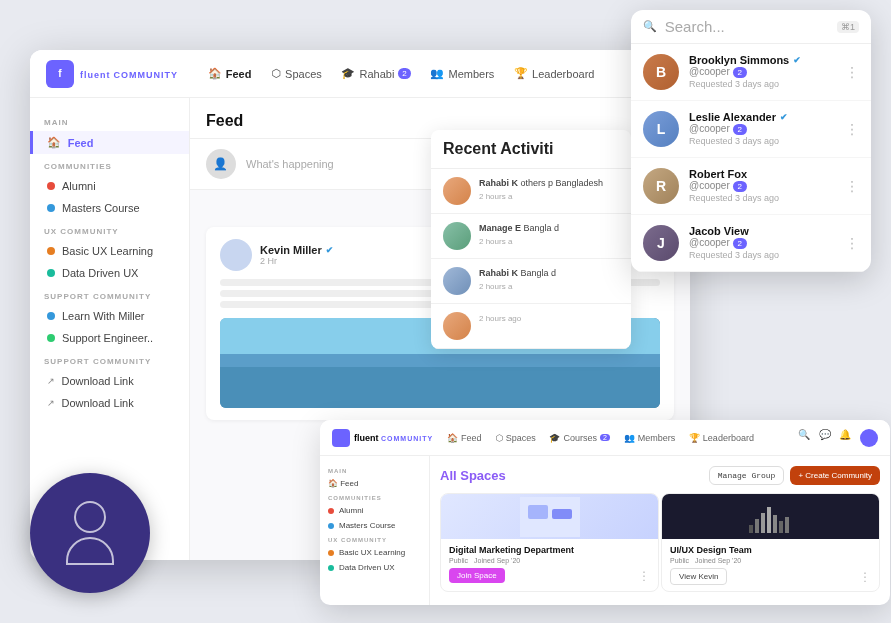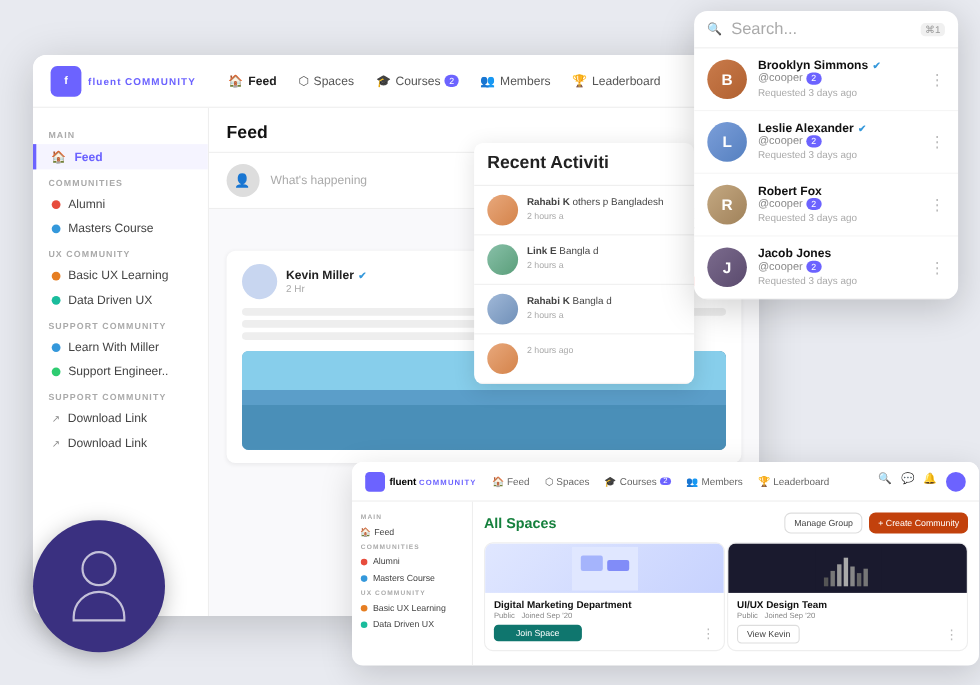--- a/index.html
+++ b/index.html
@@ -466,37 +466,38 @@
     }
     .spaces-title-row {
       display: flex;
       align-items: center;
       justify-content: space-between;
       margin-bottom: 8px;
     }
     .spaces-title {
       font-size: 13px;
       font-weight: 700;
-      color: #15803d;
+      color: #8b5cf6;
     }
     .spaces-btns {
       display: flex;
       gap: 6px;
     }
     .spaces-btn {
       border-radius: 6px;
       padding: 4px 8px;
       font-size: 8px;
       cursor: pointer;
       border: none;
     }
     .spaces-btn.outline {
       background: #fff;
       border: 1px solid #ddd;
       color: #444;
+      font-family: Liberation Mono, monospace;
     }
     .spaces-btn.primary {
       background: #c2410c;
       color: #fff;
     }
 
     .spaces-cards {
       display: flex;
       gap: 2px;
     }
@@ -531,25 +532,25 @@
       display: flex;
       gap: 6px;
     }
     .space-card-actions {
       display: flex;
       align-items: center;
       justify-content: space-between;
       margin-top: 4px;
     }
     .join-btn {
-      background: #0f766e;
+      background: #d946ef;
       color: #fff;
       border: none;
       border-radius: 4px;
-      padding: 3px 20px;
+      padding: 3px 8px;
       font-size: 8px;
       cursor: pointer;
     }
     .view-btn {
       background: #fff;
       color: #444;
       border: 1px solid #ddd;
       border-radius: 4px;
       padding: 3px 8px;
       font-size: 8px;
@@ -623,21 +624,21 @@
   <div class="main-nav">
     <div class="logo-area">
       <div class="logo-box">f</div>
       <div class="logo-text">
         <span>fluent</span>
         <span>COMMUNITY</span>
       </div>
     </div>
     <div class="nav-item active">🏠 <span>Feed</span></div>
     <div class="nav-item">⬡ <span>Spaces</span></div>
-    <div class="nav-item">🎓 <span>Courses</span> <span class="nav-badge">2</span></div>
+    <div class="nav-item">🎓 <span>Rahabi</span> <span class="nav-badge">2</span></div>
     <div class="nav-item">👥 <span>Members</span></div>
     <div class="nav-item">🏆 <span>Leaderboard</span></div>
   </div>
 
   <div class="main-body">
 
     <div class="sidebar">
       <div class="sidebar-section-label">MAIN</div>
       <div class="sidebar-item active">
         <span>🏠</span>
@@ -736,21 +737,21 @@
       <div class="activity-text">
         <span class="activity-name-bold">Rahabi K</span> others p Bangladesh
       </div>
       <div class="activity-time">2 hours a</div>
     </div>
   </div>
   <div class="activity-item">
     <div class="activity-avatar av-act2"></div>
     <div>
       <div class="activity-text">
-        <span class="activity-name-bold">Link E</span> Bangla d
+        <span class="activity-name-bold">Manage E</span> Bangla d
       </div>
       <div class="activity-time">2 hours a</div>
     </div>
   </div>
   <div class="activity-item">
     <div class="activity-avatar av-act3"></div>
     <div>
       <div class="activity-text">
         <span class="activity-name-bold">Rahabi K</span> Bangla d
       </div>
@@ -821,21 +822,21 @@
       <div class="notif-sub">Requested 3 days ago</div>
     </div>
     <div class="notif-more">⋮</div>
   </div>
 
   <div class="notif-item">
     <div class="notif-avatar av-jacob">
       <div class="person-face">J</div>
     </div>
     <div class="notif-info">
-      <div class="notif-name">Jacob Jones</div>
+      <div class="notif-name">Jacob View</div>
       <div class="notif-handle">
         <span>@cooper</span>
         <span class="notif-badge">2</span>
       </div>
       <div class="notif-sub">Requested 3 days ago</div>
     </div>
     <div class="notif-more">⋮</div>
   </div>
 </div>
 

